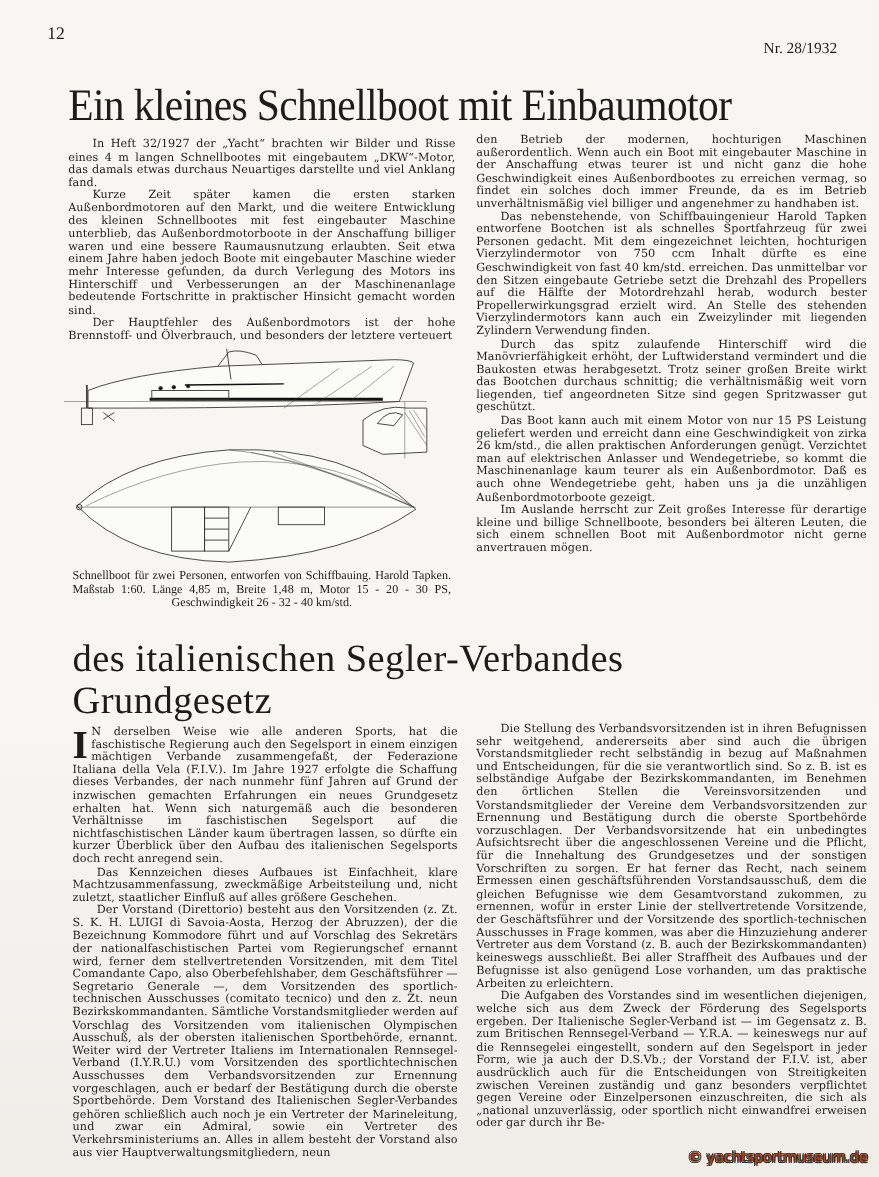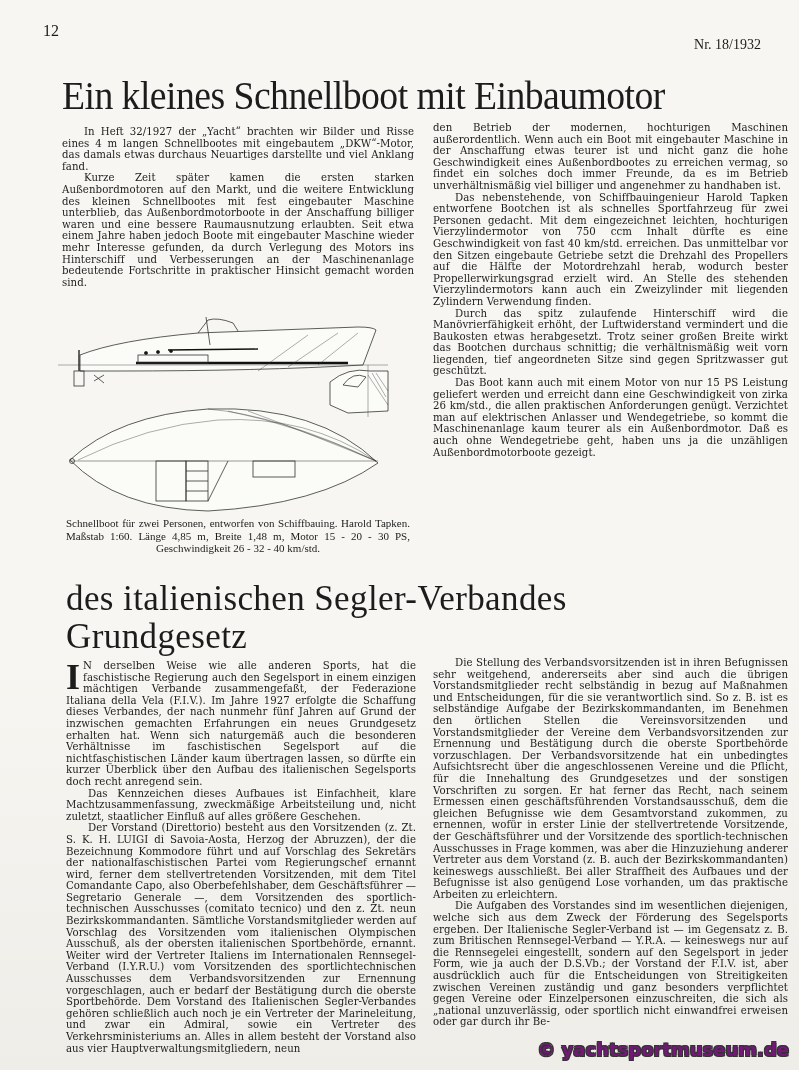--- a/index.html
+++ b/index.html
@@ -55,39 +55,40 @@
     letter-spacing: 0.4px;
   }
   .c2a { left: 66px; top: 660px; width: 350px; }
   .c2b { left: 433px; top: 657px; width: 355px; }
   .dropcap {
     float: left; font-family: "Liberation Serif", serif;
     font-size: 36px; line-height: 30px; margin: 2px 3px 0 0; font-weight: bold;
   }
   .watermark {
     position: absolute; right: 10px; bottom: 10px;
-    font-family: "DejaVu Sans", sans-serif; font-weight: bold;
-    font-size: 18px; color: #701a75;
+    font-family: "DejaVu Sans", sans-serif; font-weight: normal;
+    font-size: 13px; color: #c2410c;
     text-shadow: -1px -1px 0 #333, 1px -1px 0 #333, -1px 1px 0 #333, 1px 1px 0 #333;
   }
 </style>
 </head>
 <body>
 
 <div class="page">
   <div class="bottom-shade"></div>
 
   <div class="page-num">12</div>
-  <div class="issue">Nr. 18/1932</div>
+  <div class="issue">Nr. 28/1932</div>
 
   <div class="h1">Ein kleines Schnellboot mit Einbaumotor</div>
 
   <div class="col c1a">
     <p>In Heft 32/1927 der „Yacht“ brachten wir Bilder und Risse eines 4 m langen Schnellbootes mit eingebautem „DKW“-Motor, das damals etwas durchaus Neuartiges darstellte und viel Anklang fand.</p>
     <p>Kurze Zeit später kamen die ersten starken Außenbordmotoren auf den Markt, und die weitere Entwicklung des kleinen Schnellbootes mit fest eingebauter Maschine unterblieb, das Außenbordmotorboote in der Anschaffung billiger waren und eine bessere Raumausnutzung erlaubten. Seit etwa einem Jahre haben jedoch Boote mit eingebauter Maschine wieder mehr Interesse gefunden, da durch Verlegung des Motors ins Hinterschiff und Verbesserungen an der Maschinenanlage bedeutende Fortschritte in praktischer Hinsicht gemacht worden sind.</p>
+    <p>Der Hauptfehler des Außenbordmotors ist der hohe Brennstoff- und Ölverbrauch, und besonders der letztere verteuert</p>
   </div>
 
   <div class="figure">
     <svg width="360" height="210" viewBox="0 0 360 210" fill="none" stroke="#333" stroke-width="0.8">
 
       <g>
         <path d="M22 50 Q60 35 140 28 L300 22 Q315 22 318 25 L305 60 Q200 66 60 66 L22 66 Z" fill="#fbfbf8"></path>
         <path d="M140 28 L150 15 Q160 12 175 18 L180 26"></path>
         <line x1="148" y1="12" x2="152" y2="40"></line>
         <line x1="78" y1="58" x2="290" y2="58" stroke="#111" stroke-width="2.6"></line>
@@ -127,20 +128,21 @@
     </svg>
   </div>
 
   <div class="caption">Schnellboot für zwei Personen, entworfen von Schiffbauing. Harold Tapken. Maßstab 1:60. Länge 4,85 m, Breite 1,48 m, Motor 15 - 20 - 30 PS, Geschwindigkeit 26 - 32 - 40 km/std.</div>
 
   <div class="col c1b">
     <p class="noindent">den Betrieb der modernen, hochturigen Maschinen außerordentlich. Wenn auch ein Boot mit eingebauter Maschine in der Anschaffung etwas teurer ist und nicht ganz die hohe Geschwindigkeit eines Außenbordbootes zu erreichen vermag, so findet ein solches doch immer Freunde, da es im Betrieb unverhältnismäßig viel billiger und angenehmer zu handhaben ist.</p>
     <p>Das nebenstehende, von Schiffbauingenieur Harold Tapken entworfene Bootchen ist als schnelles Sportfahrzeug für zwei Personen gedacht. Mit dem eingezeichnet leichten, hochturigen Vierzylindermotor von 750 ccm Inhalt dürfte es eine Geschwindigkeit von fast 40 km/std. erreichen. Das unmittelbar vor den Sitzen eingebaute Getriebe setzt die Drehzahl des Propellers auf die Hälfte der Motordrehzahl herab, wodurch bester Propellerwirkungsgrad erzielt wird. An Stelle des stehenden Vierzylindermotors kann auch ein Zweizylinder mit liegenden Zylindern Verwendung finden.</p>
     <p>Durch das spitz zulaufende Hinterschiff wird die Manövrierfähigkeit erhöht, der Luftwiderstand vermindert und die Baukosten etwas herabgesetzt. Trotz seiner großen Breite wirkt das Bootchen durchaus schnittig; die verhältnismäßig weit vorn liegenden, tief angeordneten Sitze sind gegen Spritzwasser gut geschützt.</p>
     <p>Das Boot kann auch mit einem Motor von nur 15 PS Leistung geliefert werden und erreicht dann eine Geschwindigkeit von zirka 26 km/std., die allen praktischen Anforderungen genügt. Verzichtet man auf elektrischen Anlasser und Wendegetriebe, so kommt die Maschinenanlage kaum teurer als ein Außenbordmotor. Daß es auch ohne Wendegetriebe geht, haben uns ja die unzähligen Außenbordmotorboote gezeigt.</p>
+    <p>Im Auslande herrscht zur Zeit großes Interesse für derartige kleine und billige Schnellboote, besonders bei älteren Leuten, die sich einem schnellen Boot mit Außenbordmotor nicht gerne anvertrauen mögen.</p>
   </div>
 
   <div class="h2">
     <div>des italienischen Segler-Verbandes</div>
     <div>Grundgesetz</div>
   </div>
 
   <div class="col c2a">
     <p class="noindent"><span class="dropcap">I</span><span>N derselben Weise wie alle anderen Sports, hat die faschistische Regierung auch den Segelsport in einem einzigen mächtigen Verbande zusammengefaßt, der Federazione Italiana della Vela (F.I.V.). Im Jahre 1927 erfolgte die Schaffung dieses Verbandes, der nach nunmehr fünf Jahren auf Grund der inzwischen gemachten Erfahrungen ein neues Grundgesetz erhalten hat. Wenn sich naturgemäß auch die besonderen Verhältnisse im faschistischen Segelsport auf die nichtfaschistischen Länder kaum übertragen lassen, so dürfte ein kurzer Überblick über den Aufbau des italienischen Segelsports doch recht anregend sein.</span></p>
     <p>Das Kennzeichen dieses Aufbaues ist Einfachheit, klare Machtzusammenfassung, zweckmäßige Arbeitsteilung und, nicht zuletzt, staatlicher Einfluß auf alles größere Geschehen.</p>

